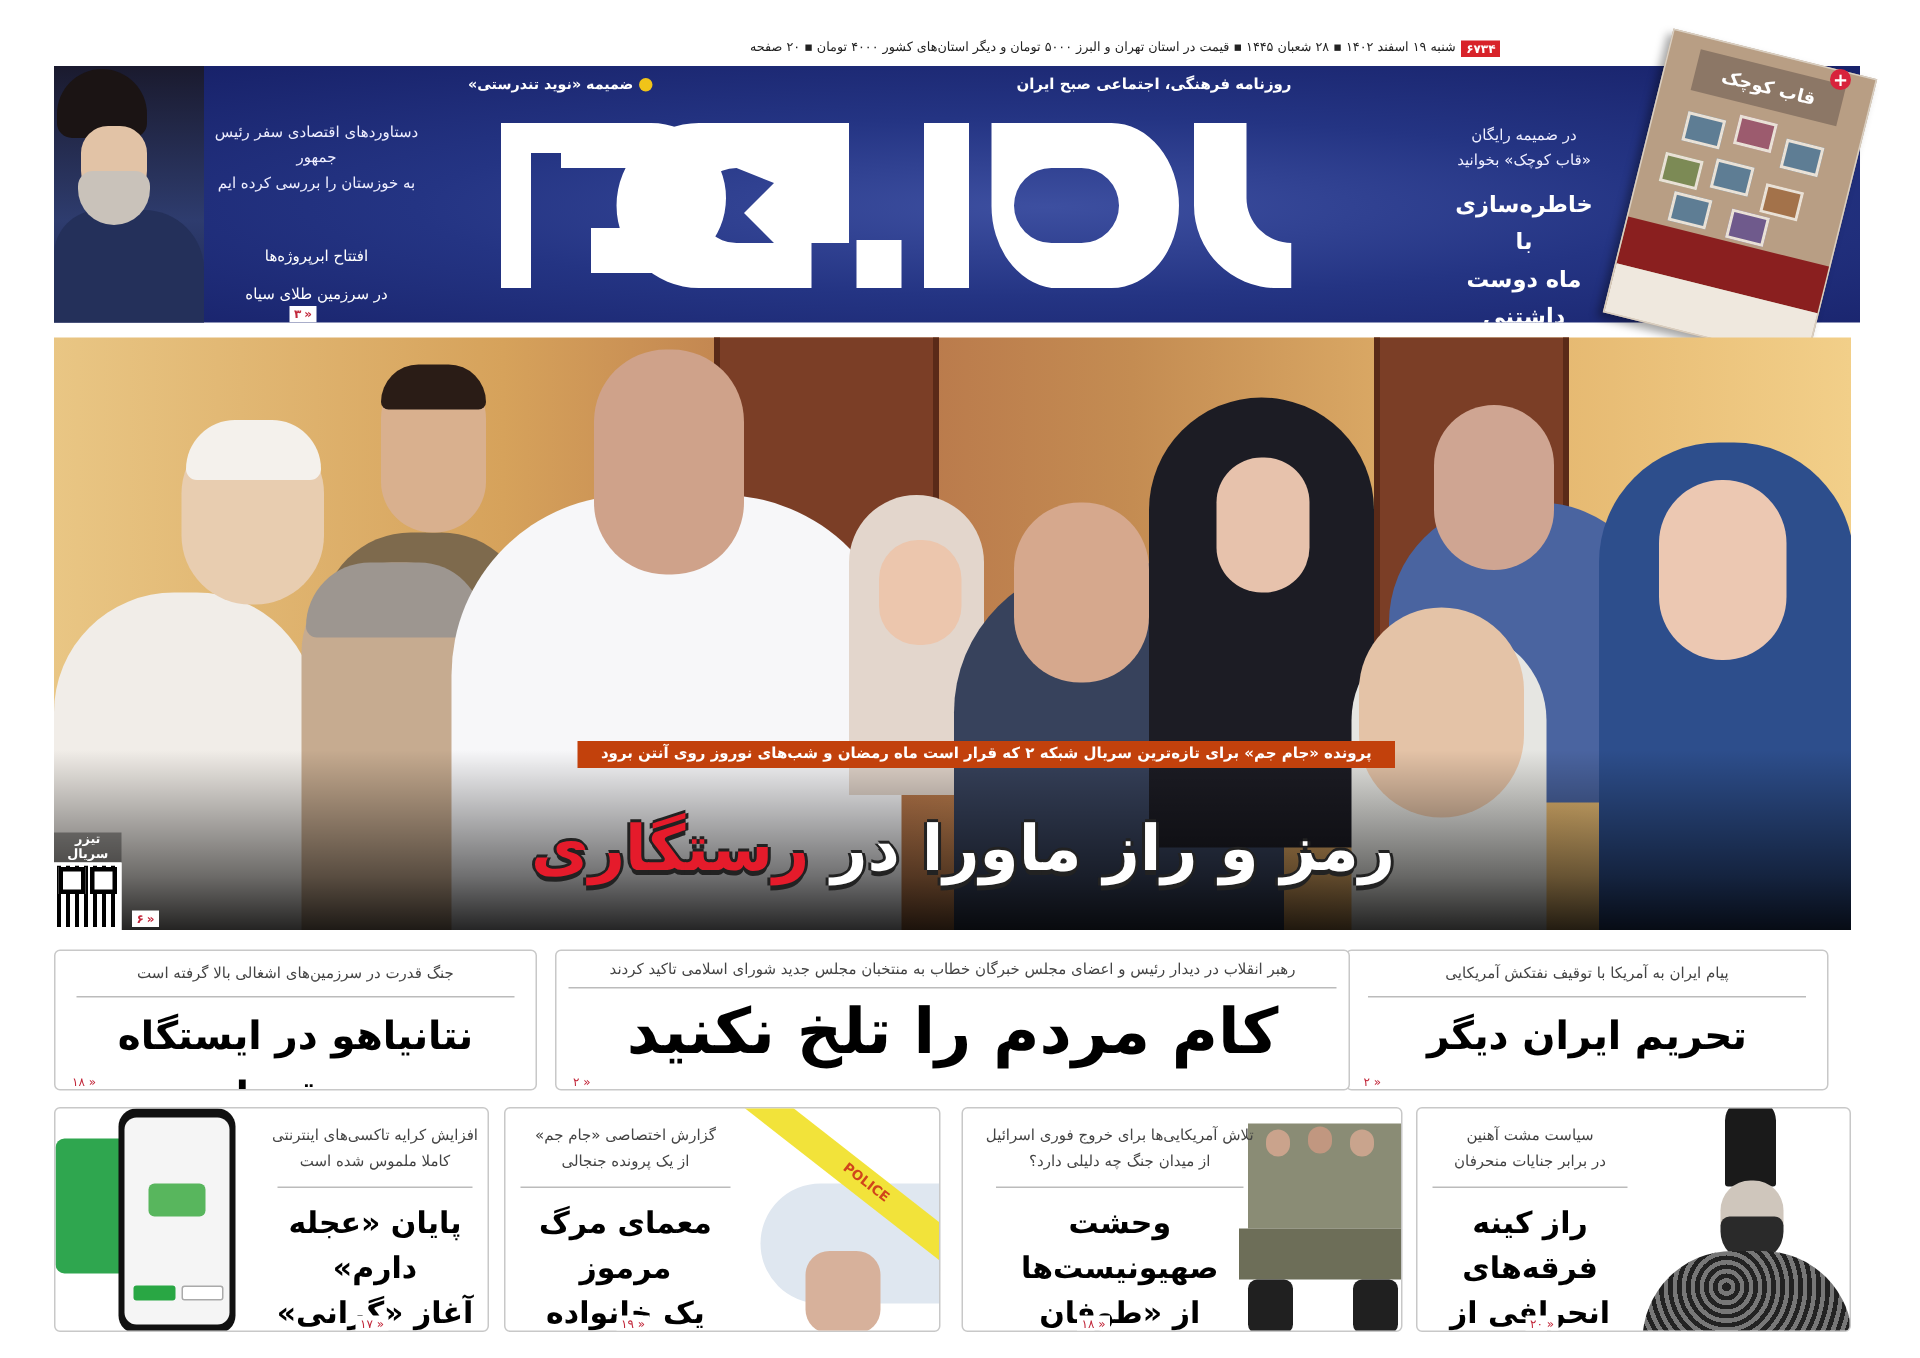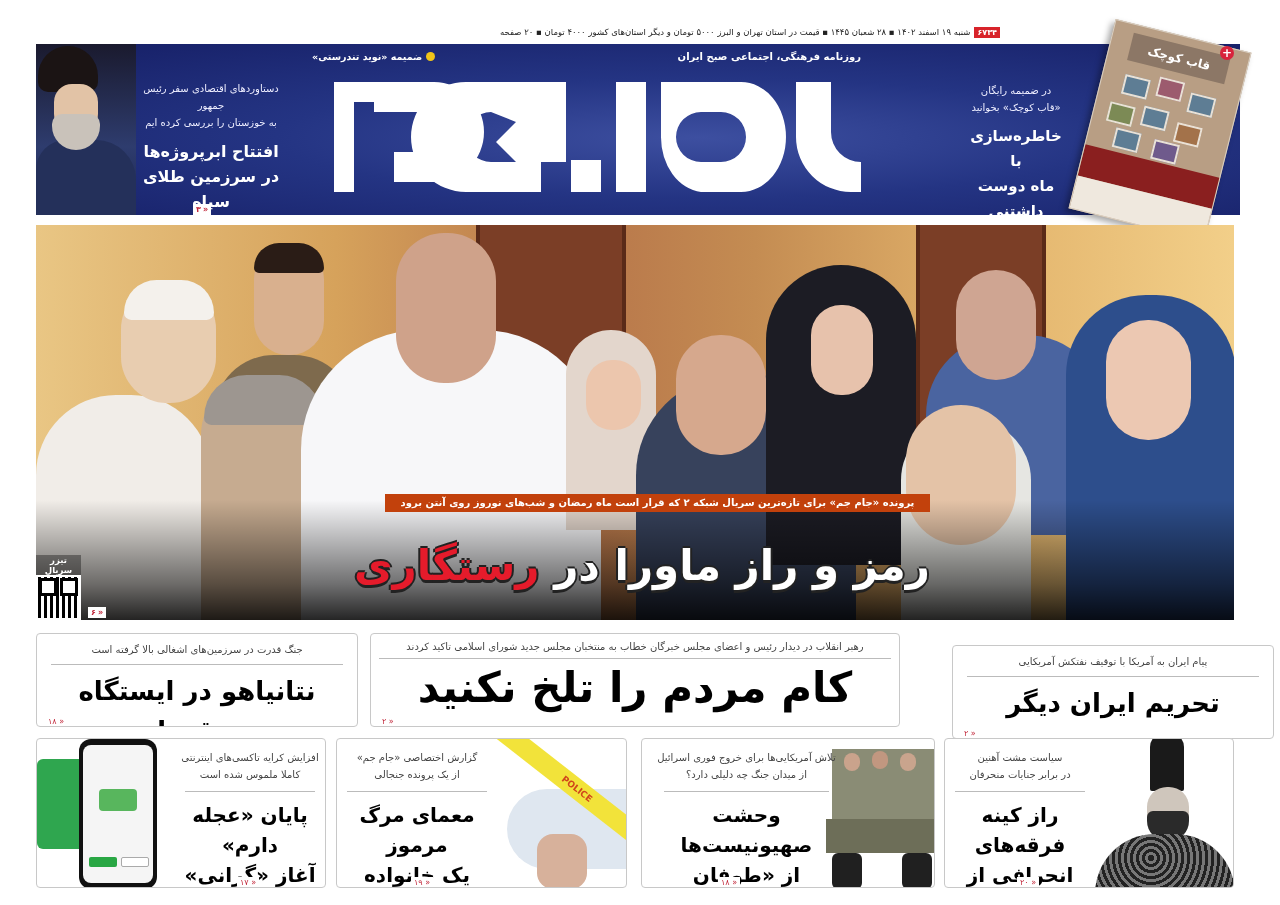--- a/index.html
+++ b/index.html
@@ -22,21 +22,21 @@
     position: absolute; left: 0; top: 0; width: 100px; height: 171px;
     background: linear-gradient(180deg, #1a1a2e 0%, #2e3c6e 60%, #1c2550 100%);
   }
   .mh-left-photo .turban { position:absolute; left:2px; top:2px; width:60px; height:46px; background:#1b1414; border-radius:30px 30px 10px 10px; }
   .mh-left-photo .face { position:absolute; left:18px; top:40px; width:44px; height:52px; background:#e2c3a6; border-radius:18px 18px 22px 22px; }
   .mh-left-photo .beard { position:absolute; left:16px; top:70px; width:48px; height:36px; background:#c9c2ba; border-radius:10px 10px 24px 24px; }
   .mh-left-photo .robe { position:absolute; left:0; top:96px; width:100px; height:80px; background:#24305a; border-radius:30px 40px 0 0; }
 
   .mh-left-text { position:absolute; left:100px; top:0; width:150px; height:171px; color:#fff; text-align:center; direction: rtl; }
   .mh-left-text .sub { font-size:10px; line-height:17px; margin-top:36px; color:#eef; }
-  .mh-left-text .head { font-size:16px; font-weight:bold; line-height:25px; margin-top:8px; }
+  .mh-left-text .head { font-size:10px; font-weight:normal; line-height:25px; margin-top:28px; }
   .page-ref { display:inline-flex; align-items:center; gap:2px; background:#fff; padding:0 3px; font-size:8px; color:#c2273a; font-weight:bold; line-height:11px; }
   .page-ref .arrow { color:#c2273a; }
   .mh-left-text .page-ref { position:absolute; left:57px; bottom:0; }
 
   .logo-area { position:absolute; left:270px; top:0; width:555px; height:171px; }
   .logo-tagline { position:absolute; right:0; top:7px; font-size:10px; color:#fff; font-weight:bold; direction: rtl; }
   .logo-supplement { position:absolute; left:6px; top:7px; font-size:9.5px; color:#fff; font-weight:bold; direction:rtl; display:flex; align-items:center; gap:4px; }
   .logo-supplement .dot { width:9px; height:9px; border-radius:50%; background:#f0c419; display:inline-block; }
   .logo-mark { position:absolute; left:10px; top:28px; width:545px; height:120px; }
 
@@ -77,21 +77,21 @@
   .qr-box .qr::before { left:1px; top:1px; }
   .qr-box .qr::after { right:1px; top:1px; }
   .hero .page-ref { position:absolute; left:52px; bottom:2px; }
 
   .card { position:absolute; border:1px solid #c8c8c8; border-radius:4px; background:#fff; direction:rtl; overflow:hidden; }
   .card .kicker { font-size:10px; color:#444; text-align:center; line-height:16px; }
   .card .rule { height:1px; background:#bbb; margin:6px 14px; }
   .card .title { font-weight:bold; color:#000; text-align:center; letter-spacing:-1px; }
   .card .pref { position:absolute; bottom:-1px; background:#fff; font-size:8px; color:#c2273a; padding:0 3px; line-height:11px; }
 
-  .card-1 { left:952px; top:633px; width:322px; height:94px;margin-top:12px; }
+  .card-1 { left:897px; top:633px; width:322px; height:94px; }
   .card-2 { left:370px; top:633px; width:530px; height:94px; }
   .card-3 { left:36px; top:633px; width:322px; height:94px; }
 
   .card-1 .kicker, .card-3 .kicker { margin-top:8px; }
   .card-1 .title { font-size:26px; line-height:40px; }
   .card-2 .kicker { margin-top:5px; }
   .card-2 .rule { margin:3px 8px; }
   .card-2 .title { font-size:42px; line-height:52px; }
   .card-3 .title { font-size:26px; line-height:40px; }
 

